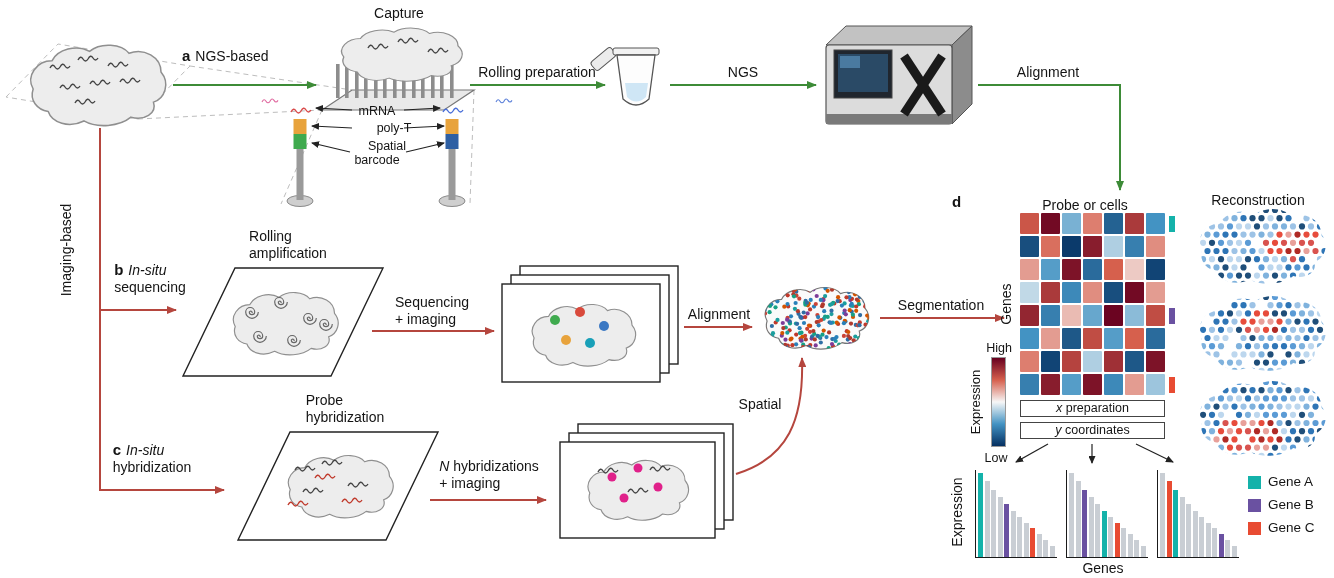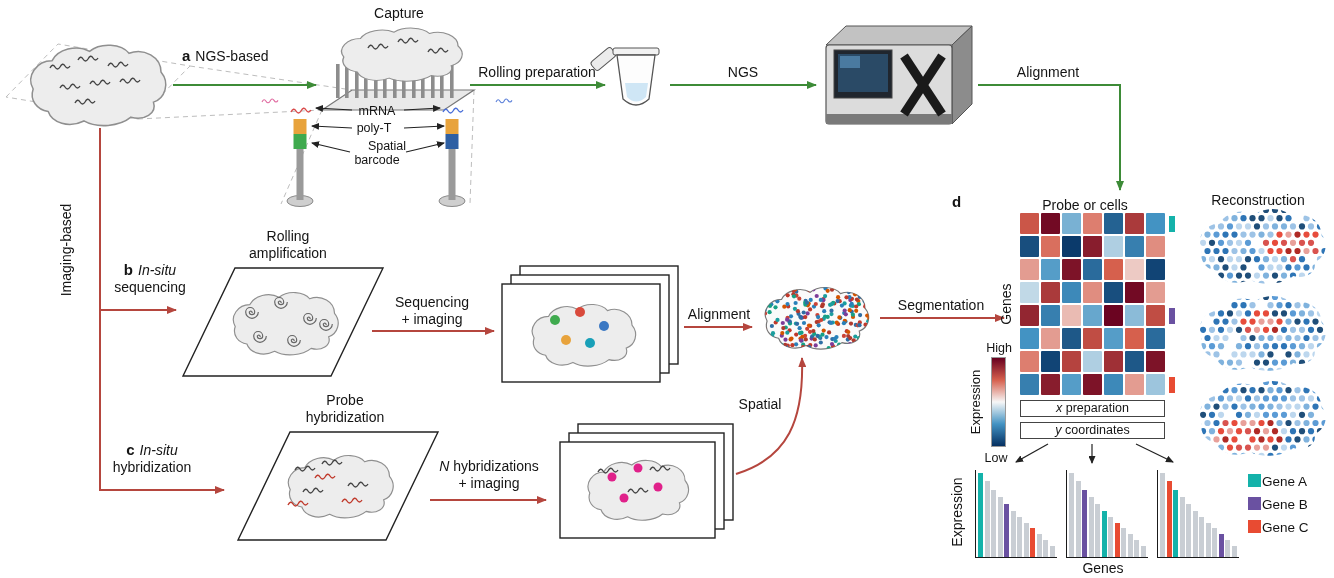--- a/index.html
+++ b/index.html
@@ -1,21 +1,21 @@
 <!DOCTYPE html>
 <html style="--green: #3d8b37; --red: #b5463e; --bargray: #c9ced4;"><head>
 <meta charset="utf-8">
 <style>
   :root{--green:#3d8b37;--red:#b5463e;--bargray:#c9ced4}
   *{margin:0;padding:0;box-sizing:border-box}
   body{background:#fff;font-family:"Liberation Sans","DejaVu Sans",sans-serif;color:#141414}
   #root{position:relative;width:1334px;height:578px;background:#fff;overflow:hidden}
   #figure-svg{position:absolute;left:0;top:0}
   .lbl{position:absolute;font-size:14px;line-height:16.5px;white-space:nowrap}
-  .ctr{transform:translateX(-50%);text-align:center}
+  .ctr{transform:translateX(-50%);}
   .vlabel{position:absolute;font-size:14px;white-space:nowrap;transform:translate(-50%,-50%) rotate(-90deg)}
   .plett{font-weight:bold;margin-right:5px;font-size:15px}
   .it{font-style:italic}
   .small{font-size:12.5px;line-height:14px}
   .nit::first-letter{font-style:italic}
   .brain{fill:#ededed;stroke:#8f8f8f;stroke-width:1.6}
   .slide{fill:#fff;stroke:#222;stroke-width:1.4}
   .dash{fill:none;stroke:#bdbdbd;stroke-width:1;stroke-dasharray:5 4}
   .arrG{fill:none;stroke:var(--green);stroke-width:2}
   .arrR{fill:none;stroke:var(--red);stroke-width:2}
@@ -27,21 +27,21 @@
   .hm-cell{width:100%;height:100%;border-radius:1px}
   .tick{position:absolute;left:1169px;width:6px;height:16px}
   #colorbar{position:absolute;left:991px;top:357px;width:15px;height:90px;border:1px solid #999;
     background:linear-gradient(180deg,#67001f 0%,#d6604d 25%,#f7f7f7 50%,#4393c3 75%,#053061 100%)}
   .coord{position:absolute;left:1020px;width:145px;height:17px;border:1px solid #444;background:#fff;
     font-size:12.5px;text-align:center;line-height:15px}
   .coord::first-letter{font-style:italic}
   .bar-chart{position:absolute;top:470px;width:82px;height:88px;border-left:1.5px solid #1a1a1a;
     border-bottom:1.5px solid #1a1a1a;display:flex;align-items:flex-end;gap:1.5px;padding-left:2px}
   .bar{width:5px;flex:0 0 auto}
-  .legend-item{position:absolute;left:1248px;display:flex;align-items:flex-start;gap:1px;font-size:13.5px}
+  .legend-item{position:absolute;left:1248px;display:flex;align-items:flex-end;gap:7px;font-size:13.5px}
   .swatch{width:13px;height:13px;display:inline-block}
 </style>
 </head>
 <body>
 
 <div id="root">
 
 <svg id="figure-svg" width="1334" height="578" viewBox="0 0 1334 578">
   <defs>
     <path id="brainP" d="M 14,50 C 6,36 18,20 34,20 C 40,8 60,2 74,10 C 86,0 108,2 116,12 C 132,6 150,16 150,32 C 160,44 154,60 142,64 C 146,76 132,84 118,80 C 106,90 82,92 68,84 C 52,92 34,86 30,74 C 18,72 10,62 14,50 Z"></path>
@@ -950,21 +950,21 @@
     <path class="arrB" marker-end="url(#mB)" d="M1136,444 L1173,462"></path>
   </g>
 </svg>
 
 <div class="lbl" style="left:182px;top:48px">
   <span class="plett">a</span><span>NGS-based</span>
 </div>
 <div class="lbl ctr" style="left:399px;top:5px">Capture</div>
 
 <div class="lbl ctr small" style="left:377px;top:104px">mRNA</div>
-<div class="lbl ctr small" style="left:374px;top:121px">poly-T</div>
+<div class="lbl ctr small" style="left:394px;top:121px">poly-T</div>
 <div class="lbl ctr small" style="left:387px;top:139px">Spatial</div>
 <div class="lbl ctr small" style="left:377px;top:153px">barcode</div>
 
 <div class="lbl ctr" style="left:537px;top:64px">Rolling preparation</div>
 <div class="lbl ctr" style="left:743px;top:64px">NGS</div>
 <div class="lbl ctr" style="left:1048px;top:64px">Alignment</div>
 
 <div class="vlabel" style="left:66px;top:250px">Imaging-based</div>
 
 <div class="lbl ctr" style="left:150px;top:262px">

